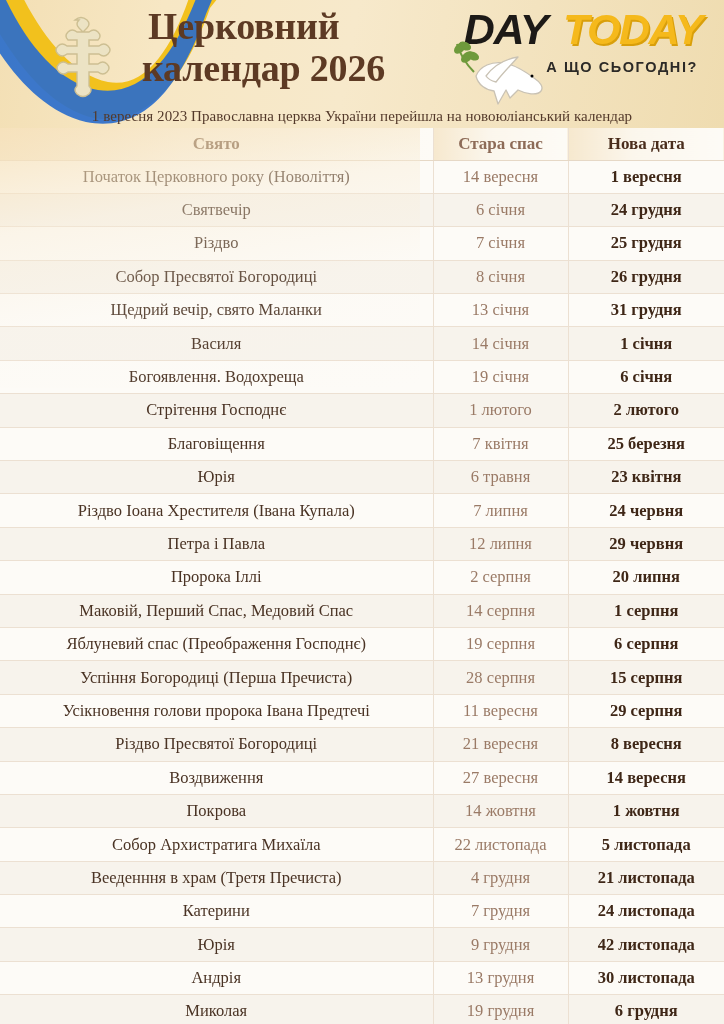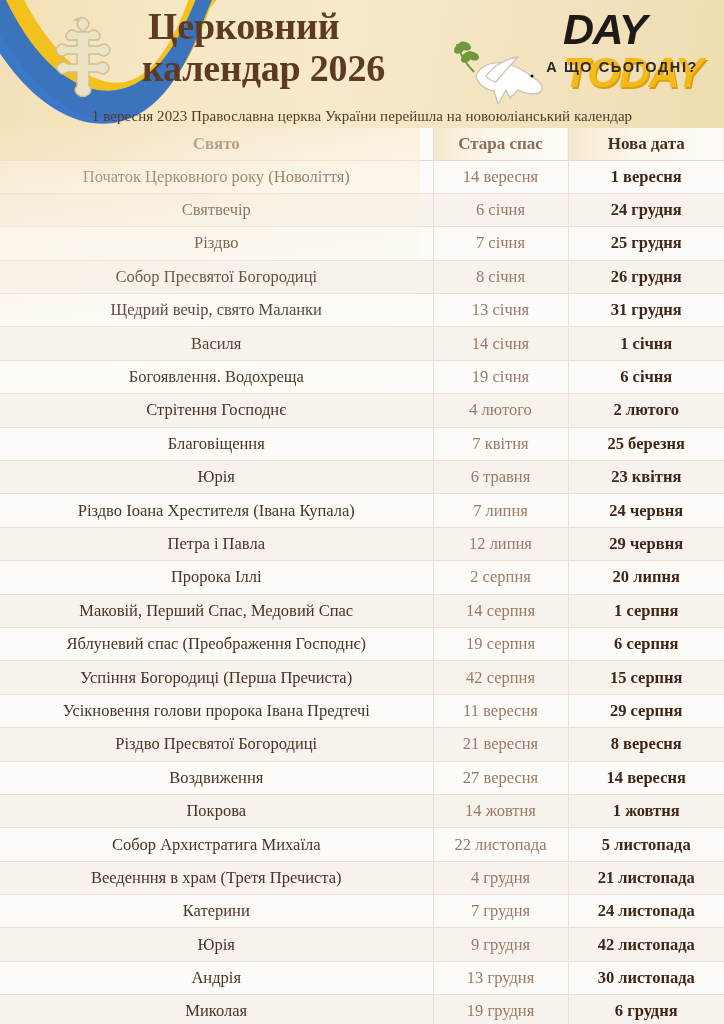--- a/index.html
+++ b/index.html
@@ -90,21 +90,20 @@
     right: 0;
     top: 0;
     display: flex;
     align-items: baseline;
     font-family: "Liberation Sans", "DejaVu Sans", sans-serif;
     font-weight: 700;
     font-style: italic;
     font-size: 43px;
     letter-spacing: -1.5px;
     line-height: 1;
-    flex-direction: column;
   }
   .logo-day  { color: #1d1a17; }
   .logo-today{
     color: #f5b91c;
     margin-left: 16px;
     text-shadow: 1.5px 1.5px 0 #d99f0b;
   }
   .logo-tagline {
     position: absolute;
     right: 4px;
@@ -293,21 +292,21 @@
             <td class="c-old">14 січня</td>
             <td class="c-new">1 січня</td>
           </tr>
           <tr>
             <td class="c-name">Богоявлення. Водохреща</td>
             <td class="c-old">19 січня</td>
             <td class="c-new">6 січня</td>
           </tr>
           <tr>
             <td class="c-name">Стрітення Господнє</td>
-            <td class="c-old">4 лютого</td>
+            <td class="c-old">1 лютого</td>
             <td class="c-new">2 лютого</td>
           </tr>
           <tr>
             <td class="c-name">Благовіщення</td>
             <td class="c-old">7 квітня</td>
             <td class="c-new">25 березня</td>
           </tr>
           <tr>
             <td class="c-name">Юрія</td>
             <td class="c-old">6 травня</td>
@@ -333,21 +332,21 @@
             <td class="c-old">14 серпня</td>
             <td class="c-new">1 серпня</td>
           </tr>
           <tr>
             <td class="c-name">Яблуневий спас (Преображення Господнє)</td>
             <td class="c-old">19 серпня</td>
             <td class="c-new">6 серпня</td>
           </tr>
           <tr>
             <td class="c-name">Успіння Богородиці (Перша Пречиста)</td>
-            <td class="c-old">42 серпня</td>
+            <td class="c-old">28 серпня</td>
             <td class="c-new">15 серпня</td>
           </tr>
           <tr>
             <td class="c-name">Усікновення голови пророка Івана Предтечі</td>
             <td class="c-old">11 вересня</td>
             <td class="c-new">29 серпня</td>
           </tr>
           <tr>
             <td class="c-name">Різдво Пресвятої Богородиці</td>
             <td class="c-old">21 вересня</td>

